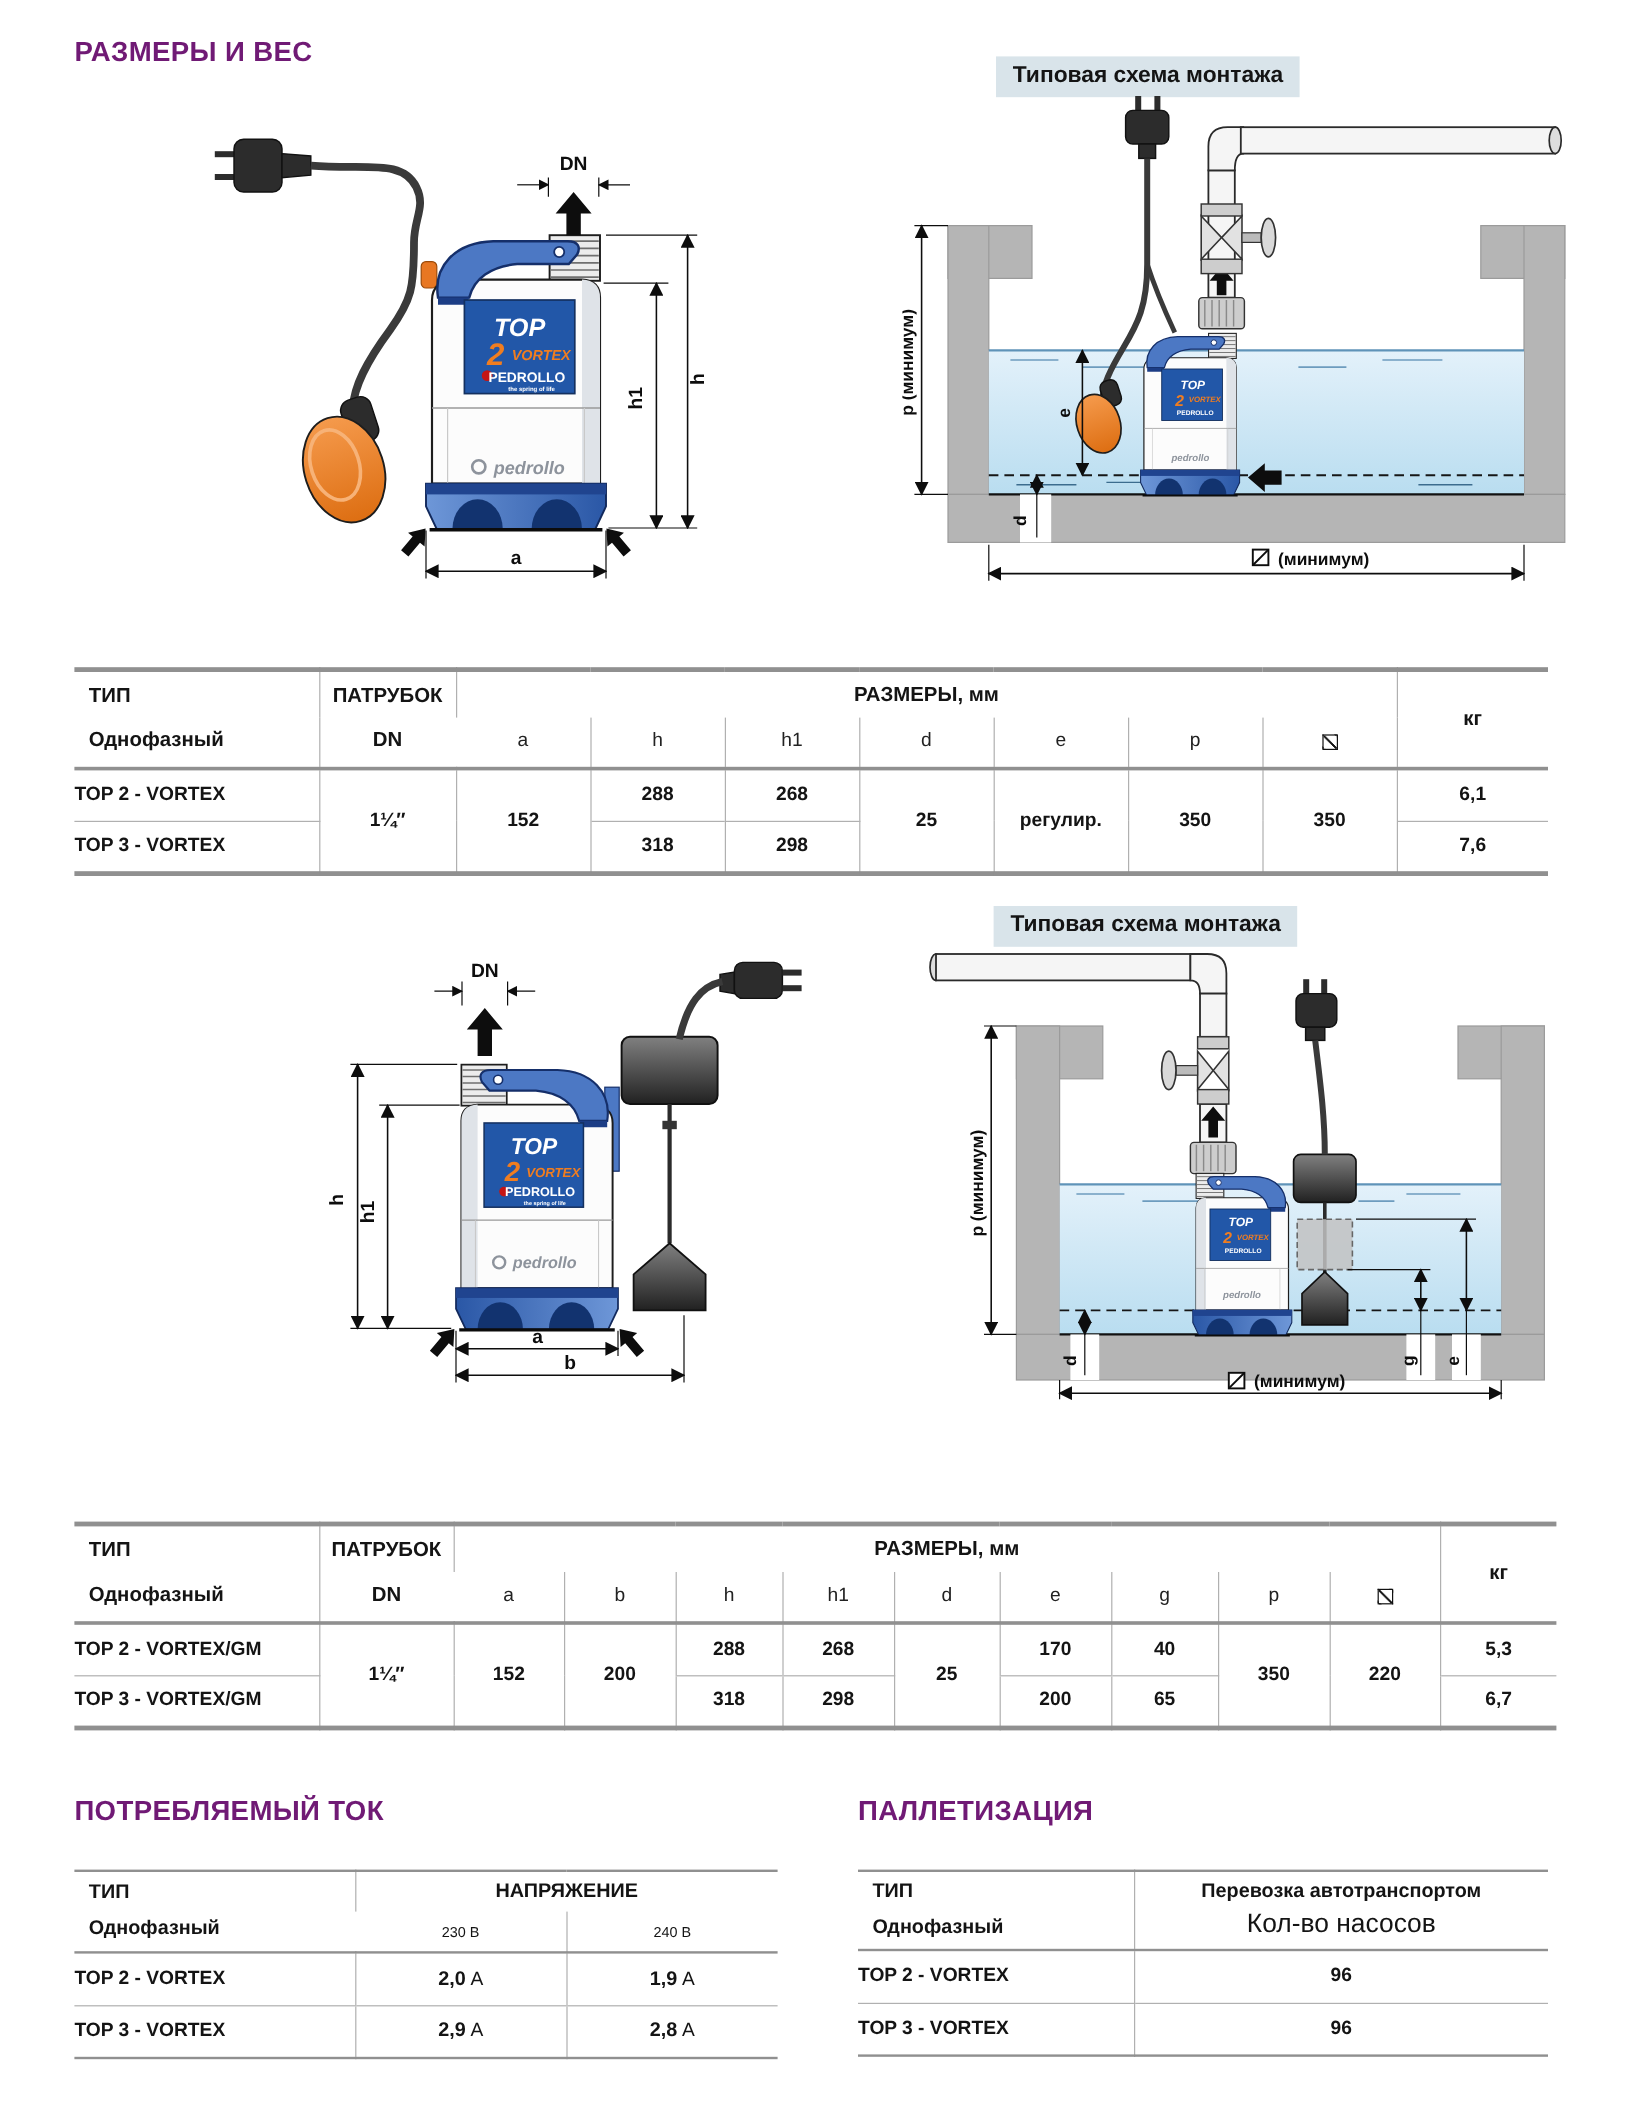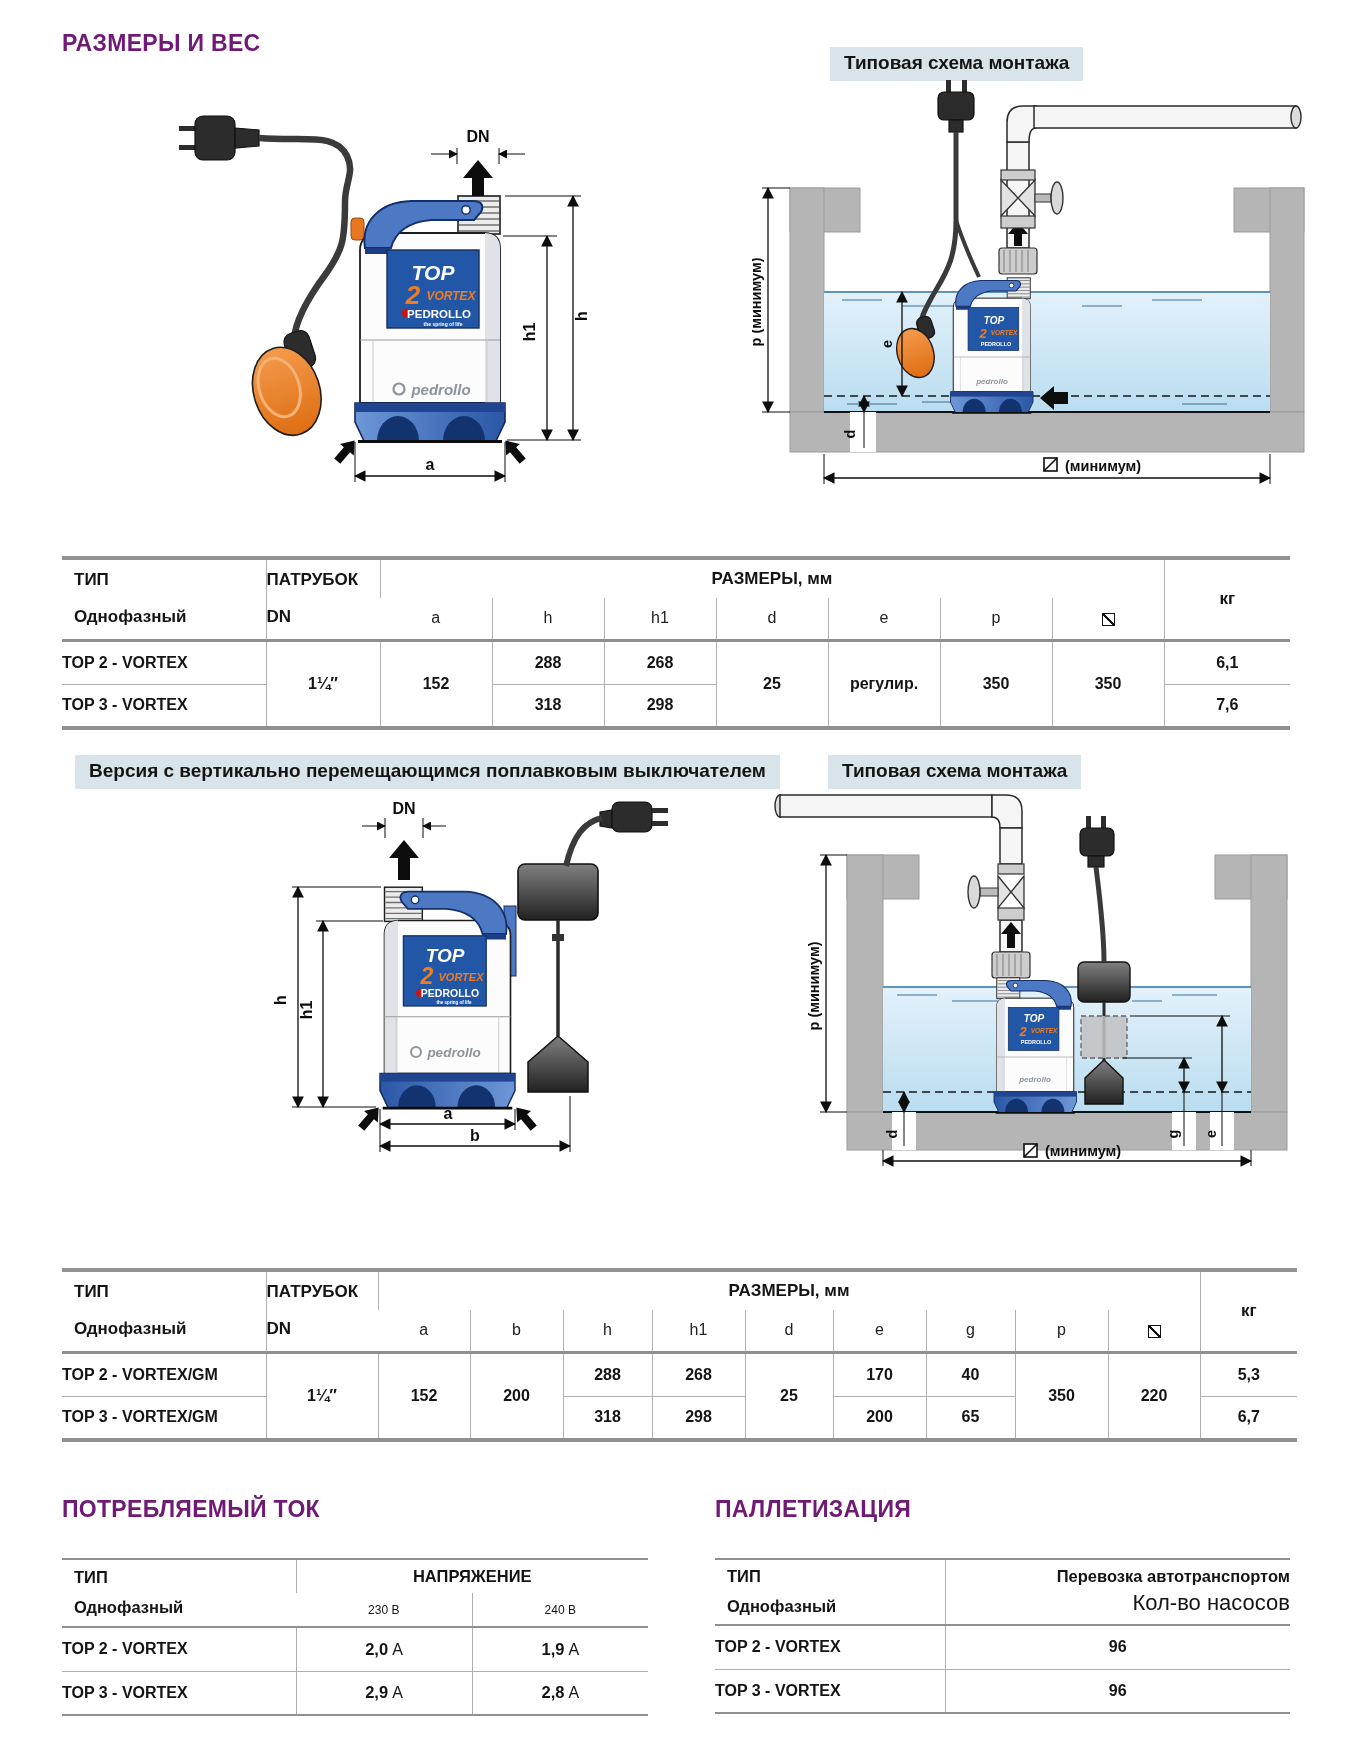--- a/index.html
+++ b/index.html
@@ -14,35 +14,35 @@
 table.dims{border-top:4px solid #909090;border-bottom:4px solid #909090}
 table.dims thead{border-bottom:3px solid #909090}
 table.dims th,table.dims td{border-left:1px solid #b0b0b0;text-align:center;vertical-align:middle;font-size:16px;font-weight:bold;color:#141414;padding:0}
 table.dims th:first-child,table.dims td:first-child{border-left:none}
 table.dims tr.hr1 th{height:40px;font-weight:bold;font-size:17px}
 table.dims tr.hr2 th{height:42px;font-weight:normal;font-size:16px;color:#222}
 table.dims tbody td{height:44px}
 table.dims tbody tr+tr td{border-top:1px solid #b0b0b0}
 .c-type{text-align:left!important}
 .stack{height:74px;display:flex;flex-direction:column;justify-content:space-between;align-items:flex-start;padding:8px 0 9px 12px;font-weight:bold;font-size:17px}
-.stack.cen{align-items:flex-start;padding-left:0}
+.stack.cen{align-items:center;padding-left:0}
 .t-bold{font-weight:bold!important;font-size:16.5px}
 td.c-type{padding-left:12px}
 .sq{display:inline-block;width:13px;height:13px;border:1.7px solid #111;vertical-align:middle;background:linear-gradient(45deg,transparent 44%,#111 44%,#111 56%,transparent 56%)}
 
 table.mini{border-top:2.5px solid #909090;border-bottom:2.5px solid #909090}
 table.mini thead{border-bottom:2px solid #909090}
 table.mini th,table.mini td{border-left:1px solid #b0b0b0;text-align:center;vertical-align:middle;font-size:16px;font-weight:normal;color:#141414;padding:0}
 table.mini th:first-child,table.mini td:first-child{border-left:none}
 table.mini tr.hr1 th{height:34px;font-weight:bold;font-size:16.5px}
 table.mini tr.hr2 th{height:34px;font-weight:normal;font-size:12px}
 table.mini tbody td{height:44px}
 table.mini tbody tr+tr td{border-top:1px solid #b0b0b0}
 .stack2{height:64px;display:flex;flex-direction:column;justify-content:space-between;align-items:flex-start;padding:7px 0 8px 12px;font-weight:bold;font-size:16.5px}
-.stack2.cen{align-items:flex-end;padding-left:0}
+.stack2.cen{align-items:center;padding-left:0}
 .stack2 .reg{font-weight:normal;font-size:22px}
 .unit{font-weight:normal;margin-left:4px}
 
 .xl{stroke:#0d0d0d;stroke-width:1;fill:none}
 .dl{stroke:#0d0d0d;stroke-width:1.3;fill:none;marker-start:url(#mA);marker-end:url(#mA)}
 .dt{font-family:"Liberation Sans",sans-serif;font-weight:bold;font-size:16px;fill:#0d0d0d}
 .dt2{font-family:"Liberation Sans",sans-serif;font-weight:bold;font-size:14.5px;fill:#0d0d0d}
 .pipe{fill:#f5f5f5;stroke:#2a2a2a;stroke-width:1.5}
 .metal{fill:#cdcdcd;stroke:#333;stroke-width:1.2}
 .dark{fill:#2c2c2c;stroke:#111;stroke-width:1.2}
@@ -103,21 +103,20 @@
         <path d="M52 253 a21 25 0 0 1 42 0 Z" fill="#12336f"></path>
         <path d="M118 253 a21 25 0 0 1 42 0 Z" fill="#12336f"></path>
         <line x1="33" y1="253.5" x2="177" y2="253.5" stroke="#0c0c0c" stroke-width="3"></line>
       </g>
       <polygon id="flowArrow" points="0,-15 9,-3 4,-3 4,12 -4,12 -4,-3 -9,-3"></polygon>
     </defs>
   </svg>
 
   <div class="h-blue" style="left:62px;top:30px">РАЗМЕРЫ И ВЕС</div>
   <div class="chip" style="left:830px;top:47px">Типовая схема монтажа</div>
-  <div class="chip" style="left:75px;top:755px">Версия с вертикально перемещающимся поплавковым выключателем</div>
   <div class="chip" style="left:828px;top:755px">Типовая схема монтажа</div>
   <div class="h-blue" style="left:62px;top:1496px">ПОТРЕБЛЯЕМЫЙ ТОК</div>
   <div class="h-blue" style="left:715px;top:1496px">ПАЛЛЕТИЗАЦИЯ</div>
 
   <svg class="fig" style="left:175px;top:90px" width="420" height="400" viewBox="0 0 420 400">
     <g>
       <rect x="4" y="36" width="18" height="5" fill="#2c2c2c"></rect>
         <rect x="4" y="55" width="18" height="5" fill="#2c2c2c"></rect>
       <rect x="20" y="26" width="40" height="44" rx="8" class="dark"></rect>
       <path d="M60 38 L84 40 L84 56 L60 58 Z" class="dark"></path>

